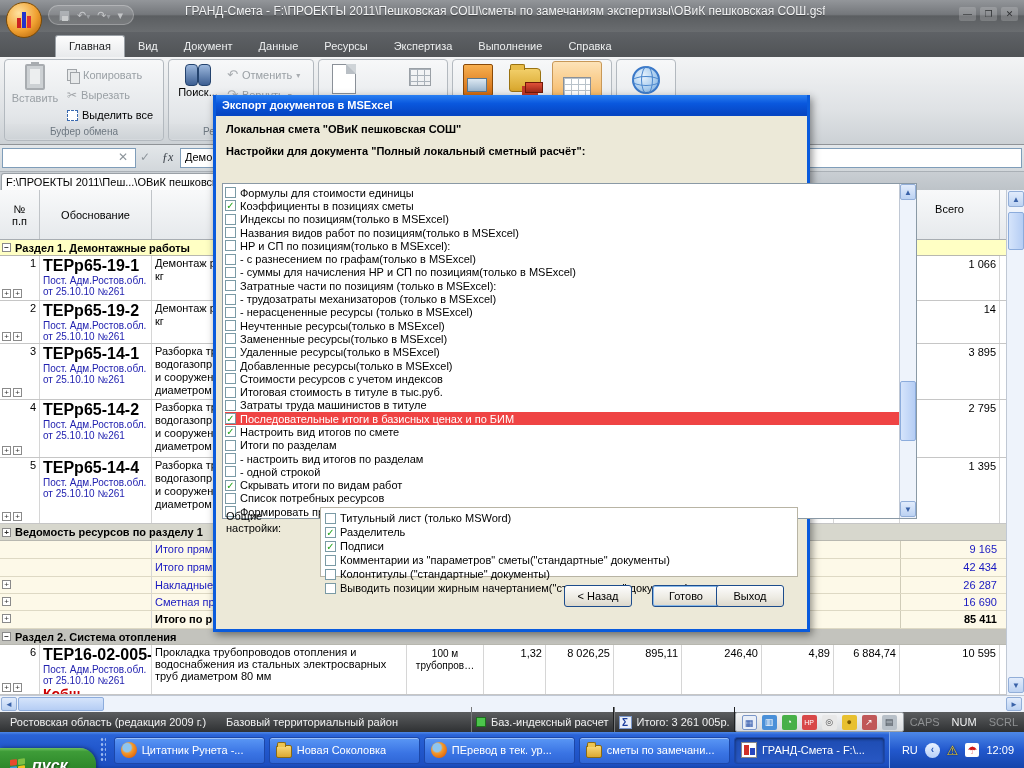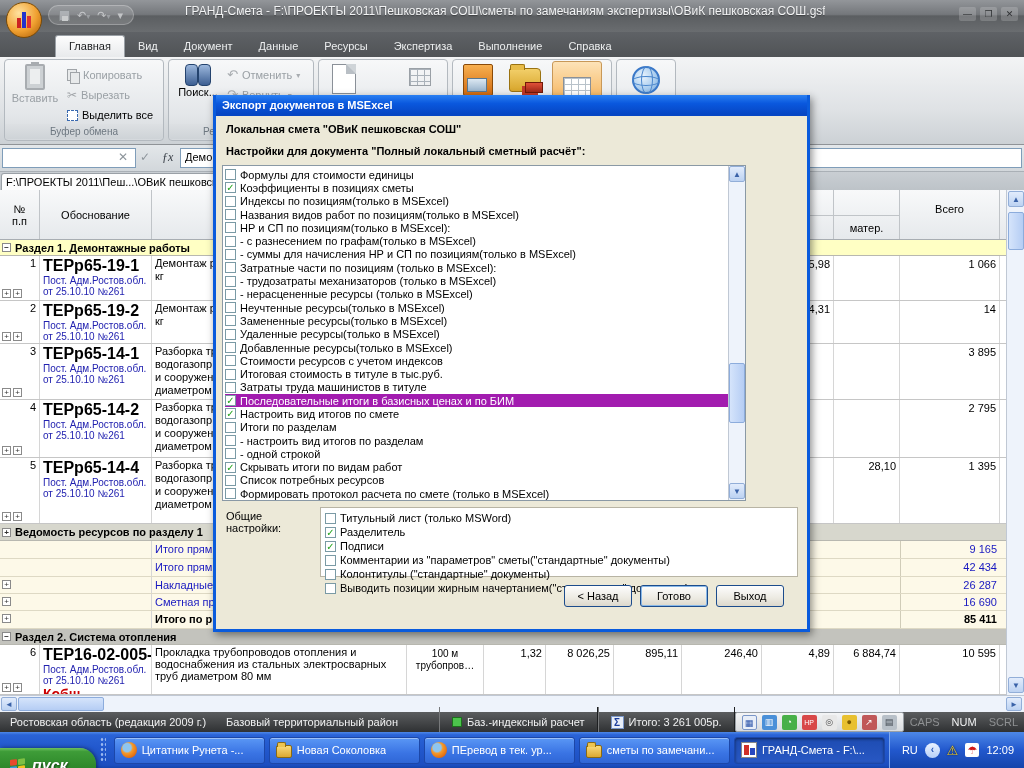--- a/index.html
+++ b/index.html
@@ -137,21 +137,21 @@
   .vthumb{position:absolute;left:1px;top:22px;width:16px;height:38px;background:linear-gradient(90deg,#d5e4fb,#b5cdf4);
     border:1px solid #8cacdc;border-radius:2px;}
   .hscroll{position:absolute;left:0;top:695px;width:1024px;height:17px;background:#eef3fb;border-top:1px solid #c0c8d4;}
   .hthumb{position:absolute;left:18px;top:1px;width:86px;height:14px;background:linear-gradient(#d5e4fb,#b5cdf4);
     border:1px solid #8cacdc;border-radius:2px;}
 
   
   .statusbar{position:absolute;left:0;top:712px;width:1024px;height:20px;
     background:linear-gradient(#5b5d5f,#2f3133);color:#f0f1f2;font-size:11px;display:flex;align-items:center;}
   .sbtext{padding:0 10px;white-space:nowrap;}
-  .sbseg{display:flex;align-items:center;gap:5px;height:30px;padding:0 12px;border-left:1px solid #77797b;border-right:1px solid #1d1f21;white-space:nowrap;}
+  .sbseg{display:flex;align-items:center;gap:5px;height:30px;padding:0 4px;border-left:1px solid #77797b;border-right:1px solid #1d1f21;white-space:nowrap;}
   .greensq{width:10px;height:10px;background:#4cc44c;border:1px solid #1c701c;}
   .sigma{width:13px;height:13px;background:#e8eef8;border:1px solid #7a96c8;color:#1a3c9c;font-weight:bold;font-size:10px;line-height:12px;text-align:center;}
   .iconstrip{display:flex;align-items:center;gap:5px;height:20px;padding:0 6px;background:linear-gradient(#f4f5f6,#d8dbde);
     border:1px solid #9aa0a6;border-radius:2px;}
   .mini{width:15px;height:15px;border-radius:2px;font-size:9px;line-height:15px;text-align:center;color:#fff;}
   .kbd{color:#8e9092;padding:0 6px;}
   .kbd.on{color:#f2f3f4;}
 
   
   .taskbar{position:absolute;left:0;top:732px;width:1024px;height:36px;
@@ -182,23 +182,23 @@
   .chev{width:15px;height:15px;border-radius:50%;background:linear-gradient(#eaf2ff,#b8d0f8);color:#2858b8;font-size:10px;line-height:14px;text-align:center;font-weight:bold;}
   .warn{color:#f8d020;font-size:13px;text-shadow:0 0 2px #000;}
   .avira{width:14px;height:14px;border-radius:2px;background:#fff;color:#d01818;font-size:11px;line-height:14px;text-align:center;}
 
   
   .dialog{position:absolute;left:213px;top:95px;width:597px;height:537px;background:#ece9d8;
     border:3px solid #0a5bdc;border-top:none;box-shadow:2px 3px 8px rgba(0,0,0,.45);z-index:40;}
   .dtitle{height:21px;background:linear-gradient(#2a80f2 0%,#0a58de 40%,#0646c4 90%);
     color:#fff;font-weight:bold;font-size:11px;padding:4px 0 0 6px;}
   .dlabel{position:absolute;left:10px;font-weight:bold;font-size:11px;}
-  .listbox{position:absolute;left:6px;top:70px;width:524px;height:336px;background:#fff;border:1px solid #8a99a5;padding:2px 0 0 2px;overflow:hidden;}
+  .listbox{position:absolute;left:6px;top:88px;width:695px;height:336px;background:#fff;border:1px solid #8a99a5;padding:2px 0 0 2px;overflow:hidden;}
   .opt{display:flex;align-items:center;height:13.3px;}
-  .opt.sel{background:#a21caf;}
+  .opt.sel{background:#ef4444;}
   .opt.sel .olbl{color:#fff;}
   .cb{flex:0 0 11px;height:11px;background:#fff;border:1px solid #7a9aa5;margin-right:4px;
     display:flex;align-items:center;justify-content:center;font-size:10px;font-weight:bold;color:transparent;}
   .cb.on{color:#23a41c;}
   .cb::before{content:"✓";line-height:9px;}
   .olbl{font-size:11px;white-space:nowrap;flex:1;}
   .lb-scroll{position:absolute;right:0;top:0;width:17px;height:334px;background:#eef3fb;border-left:1px solid #c0c8d4;}
   .genbox{position:absolute;left:104px;top:412px;width:478px;height:70px;background:#fff;border:1px solid #b8b4a4;padding:3px 0 0 4px;}
   .gopt{display:flex;align-items:center;height:14px;}
   .dbtn{position:absolute;top:490px;width:68px;height:22px;background:linear-gradient(#fdfdfd,#eceae2 60%,#dcd8cc);
@@ -760,17 +760,17 @@
             <span class="cb"></span>
             <span class="olbl">Колонтитулы ("стандартные" документы)</span>
           </div>
           <div class="gopt opt">
             <span class="cb"></span>
             <span class="olbl">Выводить позиции жирным начертанием("стандартные" документы)</span>
           </div>
         </div>
       </div>
     <div class="dbtn" style="left:348px;">&lt; Назад</div>
-    <div class="dbtn focus" style="left:424px;">Готово</div>
+    <div class="dbtn focus" style="left:436px;">Готово</div>
     <div class="dbtn" style="left:500px;">Выход</div>
   </div>
 
 </div>
 
 </body></html>

